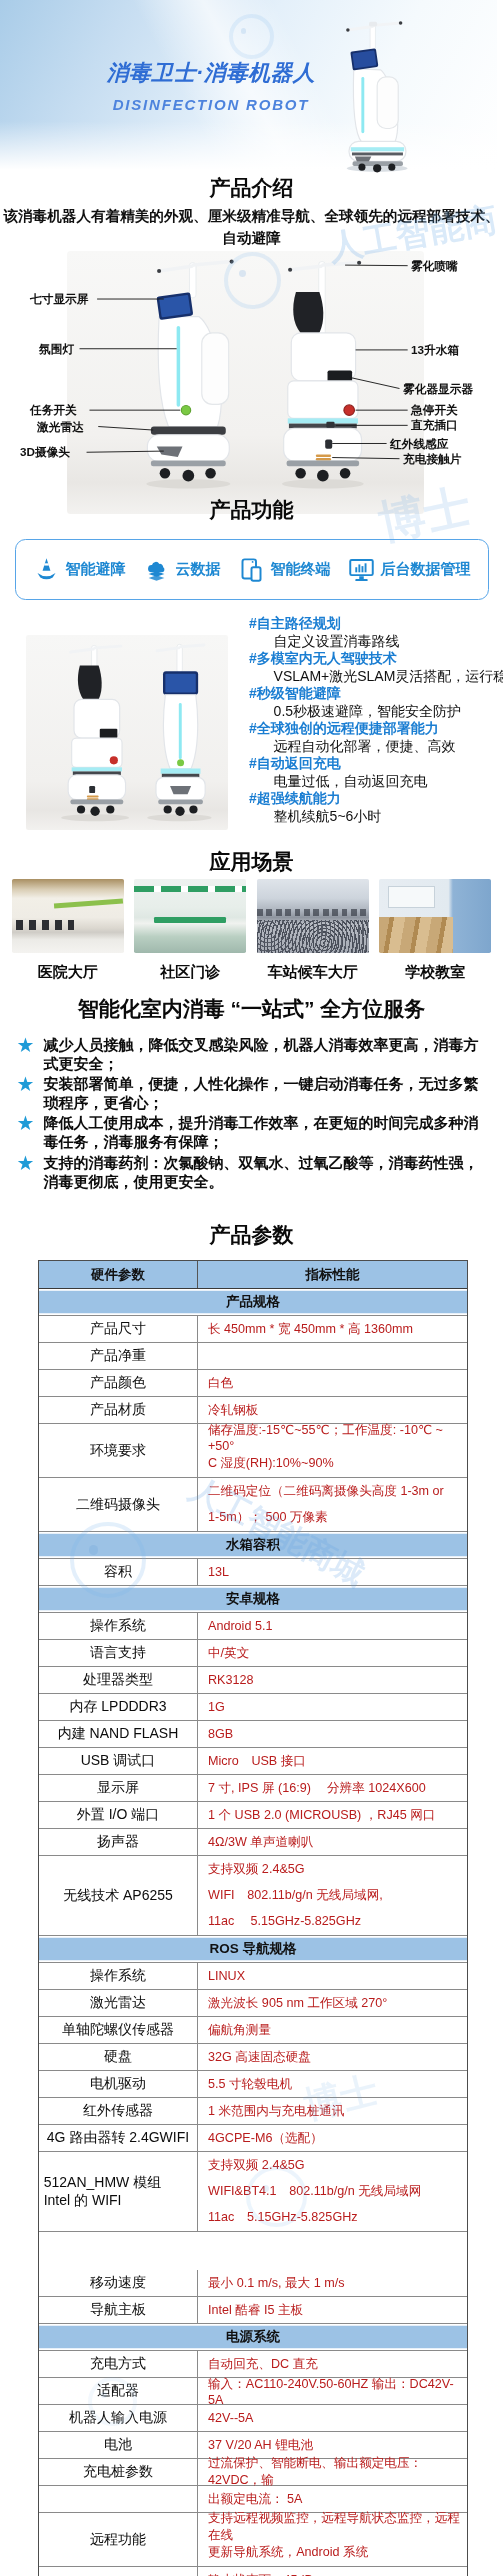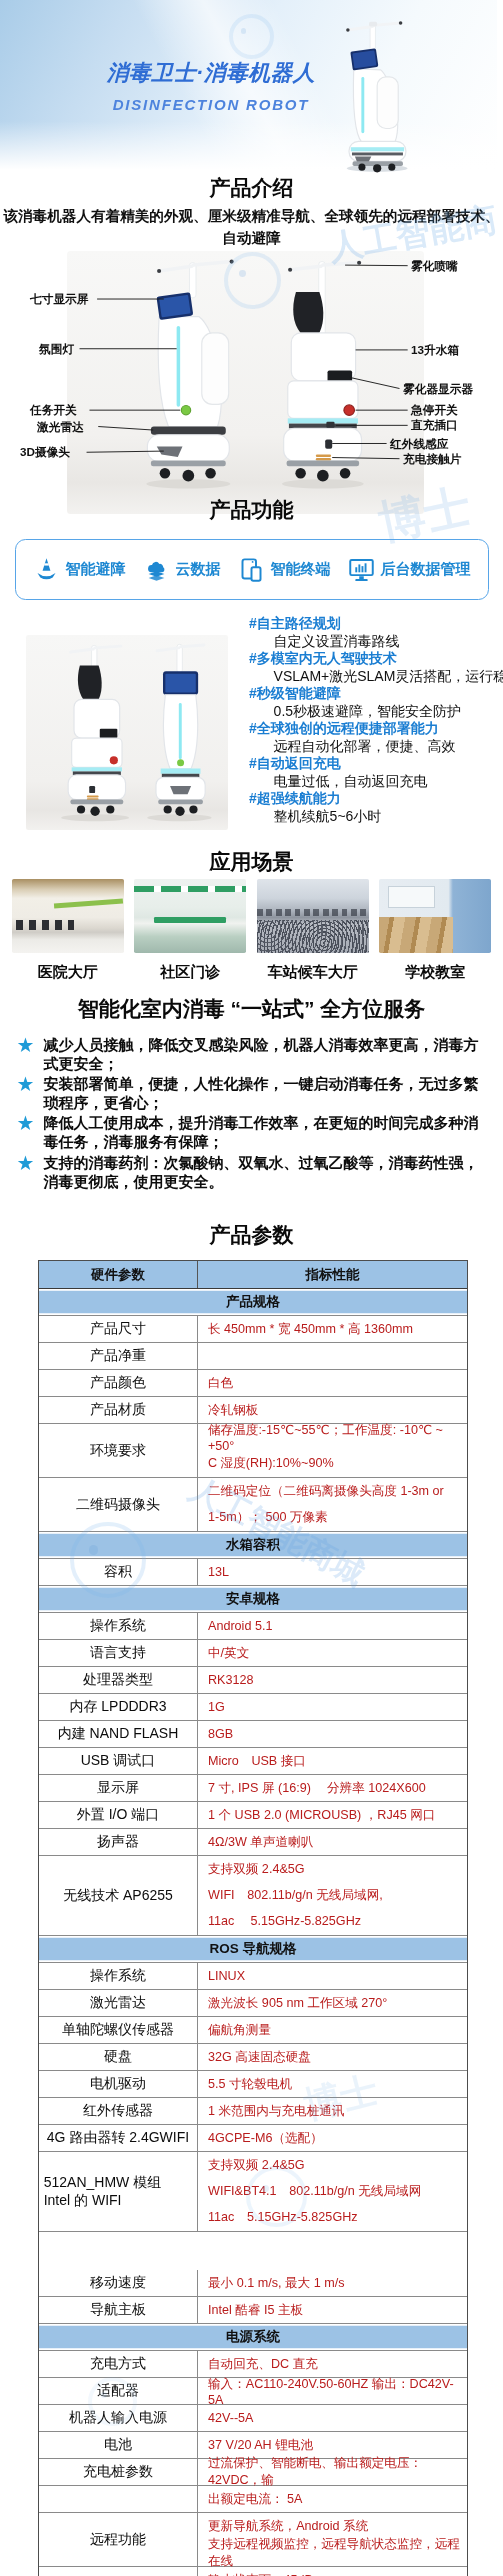--- a/index.html
+++ b/index.html
@@ -574,22 +574,22 @@
       </div>
       <div class="t-row" style="min-height: 26px;">
         <div class="t-label"></div>
         <div class="t-value">
           <div>出额定电流： 5A</div>
         </div>
       </div>
       <div class="t-row" style="min-height: 53px;">
         <div class="t-label">远程功能</div>
         <div class="t-value">
+          <div>支持远程视频监控，远程导航状态监控，远程在线</div>
           <div>更新导航系统，Android 系统</div>
-          <div>支持远程视频监控，远程导航状态监控，远程在线</div>
         </div>
       </div>
       <div class="t-row" style="min-height: 53px;">
         <div class="t-label">噪音</div>
         <div class="t-value">
           <div>静止状态下：45dB</div>
           <div>运动状态下：50~75dB（不同地面材料略有差别）</div>
         </div>
       </div>
     </div>

